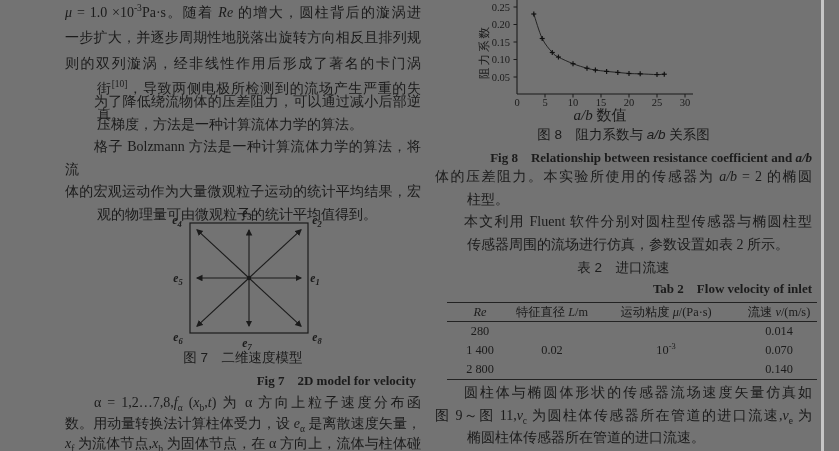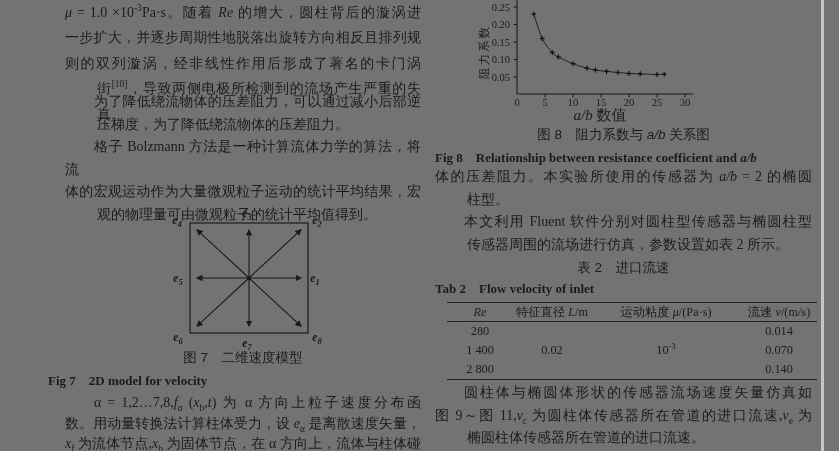--- a/index.html
+++ b/index.html
@@ -18,21 +18,21 @@
   .p4 .ln{line-height:20.5px;}
   .ln.end{text-align-last:left;margin-left:32px;}
   .ln.ind{text-indent:29px;}
   sup,sub{font-size:0.68em;line-height:0;}
   i{font-style:italic;}
   
   .cap-zh{
     font-family:"Liberation Sans","DejaVu Sans",sans-serif;
     font-weight:normal;font-size:13.5px;text-align:center;line-height:17px;
   }
-  .cap-en{font-weight:bold;font-size:13px;text-align:left;line-height:17px;}
+  .cap-en{font-weight:bold;font-size:13px;text-align:right;line-height:17px;}
   
   .ylab{
     left:484px;top:52px;transform:translate(-50%,-50%) rotate(-90deg);
     font-size:11.5px;letter-spacing:2px;white-space:nowrap;
   }
   .xlab{left:540px;top:106px;width:120px;text-align:center;font-size:15px;}
   
   .tbl{left:447px;top:302px;width:370px;border-top:1.6px solid #222;border-bottom:1.6px solid #222;font-size:12.3px;}
   .trow{display:grid;grid-template-columns:66px 78px 150px 76px;}
   .thead{border-bottom:1.3px solid #222;}
@@ -51,21 +51,21 @@
 
   <div class="abs p1" style="left:65px;top:0;width:356px">
     <div class="ln"><i>μ</i> = 1.0 ×10<sup>-3</sup>Pa·s。随着 <i>Re</i> 的增大，圆柱背后的漩涡进</div>
     <div class="ln">一步扩大，并逐步周期性地脱落出旋转方向相反且排列规</div>
     <div class="ln">则的双列漩涡，经非线性作用后形成了著名的卡门涡</div>
     <div class="ln end">街<sup>[10]</sup>，导致两侧电极所检测到的流场产生严重的失真。</div>
   </div>
 
   <div class="abs" style="left:65px;top:91px;width:356px">
     <div class="ln ind">为了降低绕流物体的压差阻力，可以通过减小后部逆</div>
-    <div class="ln end">压梯度，为了降低绕流物体的压差阻力。</div>
+    <div class="ln end">压梯度，方法是一种计算流体力学的算法。</div>
   </div>
 
   <div class="abs" style="left:65px;top:136px;width:356px">
     <div class="ln ind">格子 Bolzmann 方法是一种计算流体力学的算法，将流</div>
     <div class="ln">体的宏观运动作为大量微观粒子运动的统计平均结果，宏</div>
     <div class="ln end">观的物理量可由微观粒子的统计平均值得到。</div>
   </div>
 
   <svg class="abs" style="left:162px;top:206px" width="180" height="150" viewBox="0 0 180 150">
     <defs>
@@ -89,21 +89,21 @@
     <text x="85" y="11" text-anchor="middle" class="flab"><tspan>e</tspan><tspan class="fsub" dy="3">3</tspan></text>
     <text x="155" y="18" text-anchor="middle" class="flab"><tspan>e</tspan><tspan class="fsub" dy="3">2</tspan></text>
     <text x="16" y="76" text-anchor="middle" class="flab"><tspan>e</tspan><tspan class="fsub" dy="3">5</tspan></text>
     <text x="153" y="76" text-anchor="middle" class="flab"><tspan>e</tspan><tspan class="fsub" dy="3">1</tspan></text>
     <text x="16" y="135" text-anchor="middle" class="flab"><tspan>e</tspan><tspan class="fsub" dy="3">6</tspan></text>
     <text x="85" y="141" text-anchor="middle" class="flab"><tspan>e</tspan><tspan class="fsub" dy="3">7</tspan></text>
     <text x="155" y="135" text-anchor="middle" class="flab"><tspan>e</tspan><tspan class="fsub" dy="3">8</tspan></text>
   </svg>
 
   <div class="abs cap-zh" style="left:65px;top:349px;width:356px">图 7　二维速度模型</div>
-  <div class="abs cap-en" style="left:48px;top:372px;width:356px">Fig 7　2D model for velocity</div>
+  <div class="abs cap-en" style="left:60px;top:372px;width:356px">Fig 7　2D model for velocity</div>
 
   <div class="abs p4" style="left:65px;top:393px;width:356px">
     <div class="ln ind">α = 1,2…7,8,<i>f</i><sub>α</sub> (<i>x</i><sub>b</sub>,<i>t</i>) 为 α 方向上粒子速度分布函</div>
     <div class="ln">数。用动量转换法计算柱体受力，设 <i>e</i><sub>α</sub> 是离散速度矢量，</div>
     <div class="ln"><i>x</i><sub>f</sub> 为流体节点,<i>x</i><sub>b</sub> 为固体节点，在 α 方向上，流体与柱体碰</div>
   </div>
 
   <svg class="abs" id="chart-svg" style="left:450px;top:0" width="260" height="108" viewBox="0 0 260 108">
       <g stroke="#1b1b1b" stroke-width="1.1">
         <line x1="67" y1="0" x2="67" y2="94"></line>

